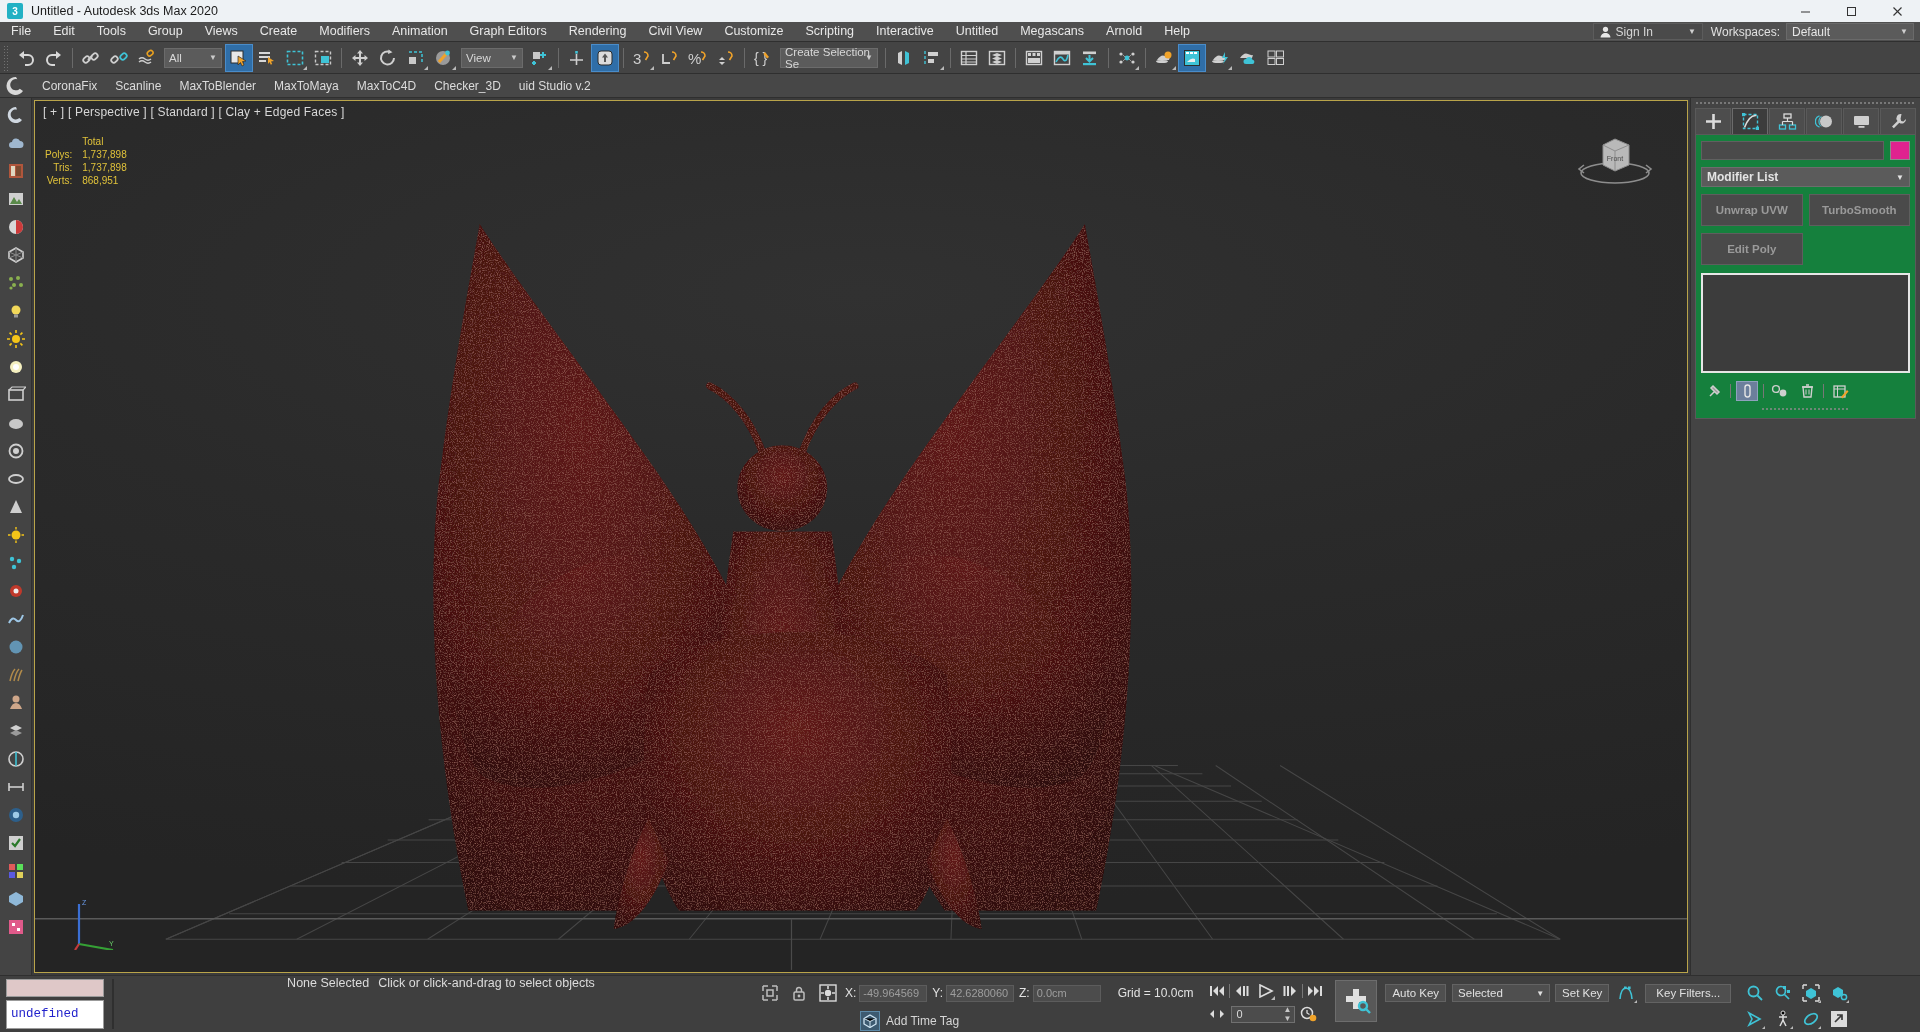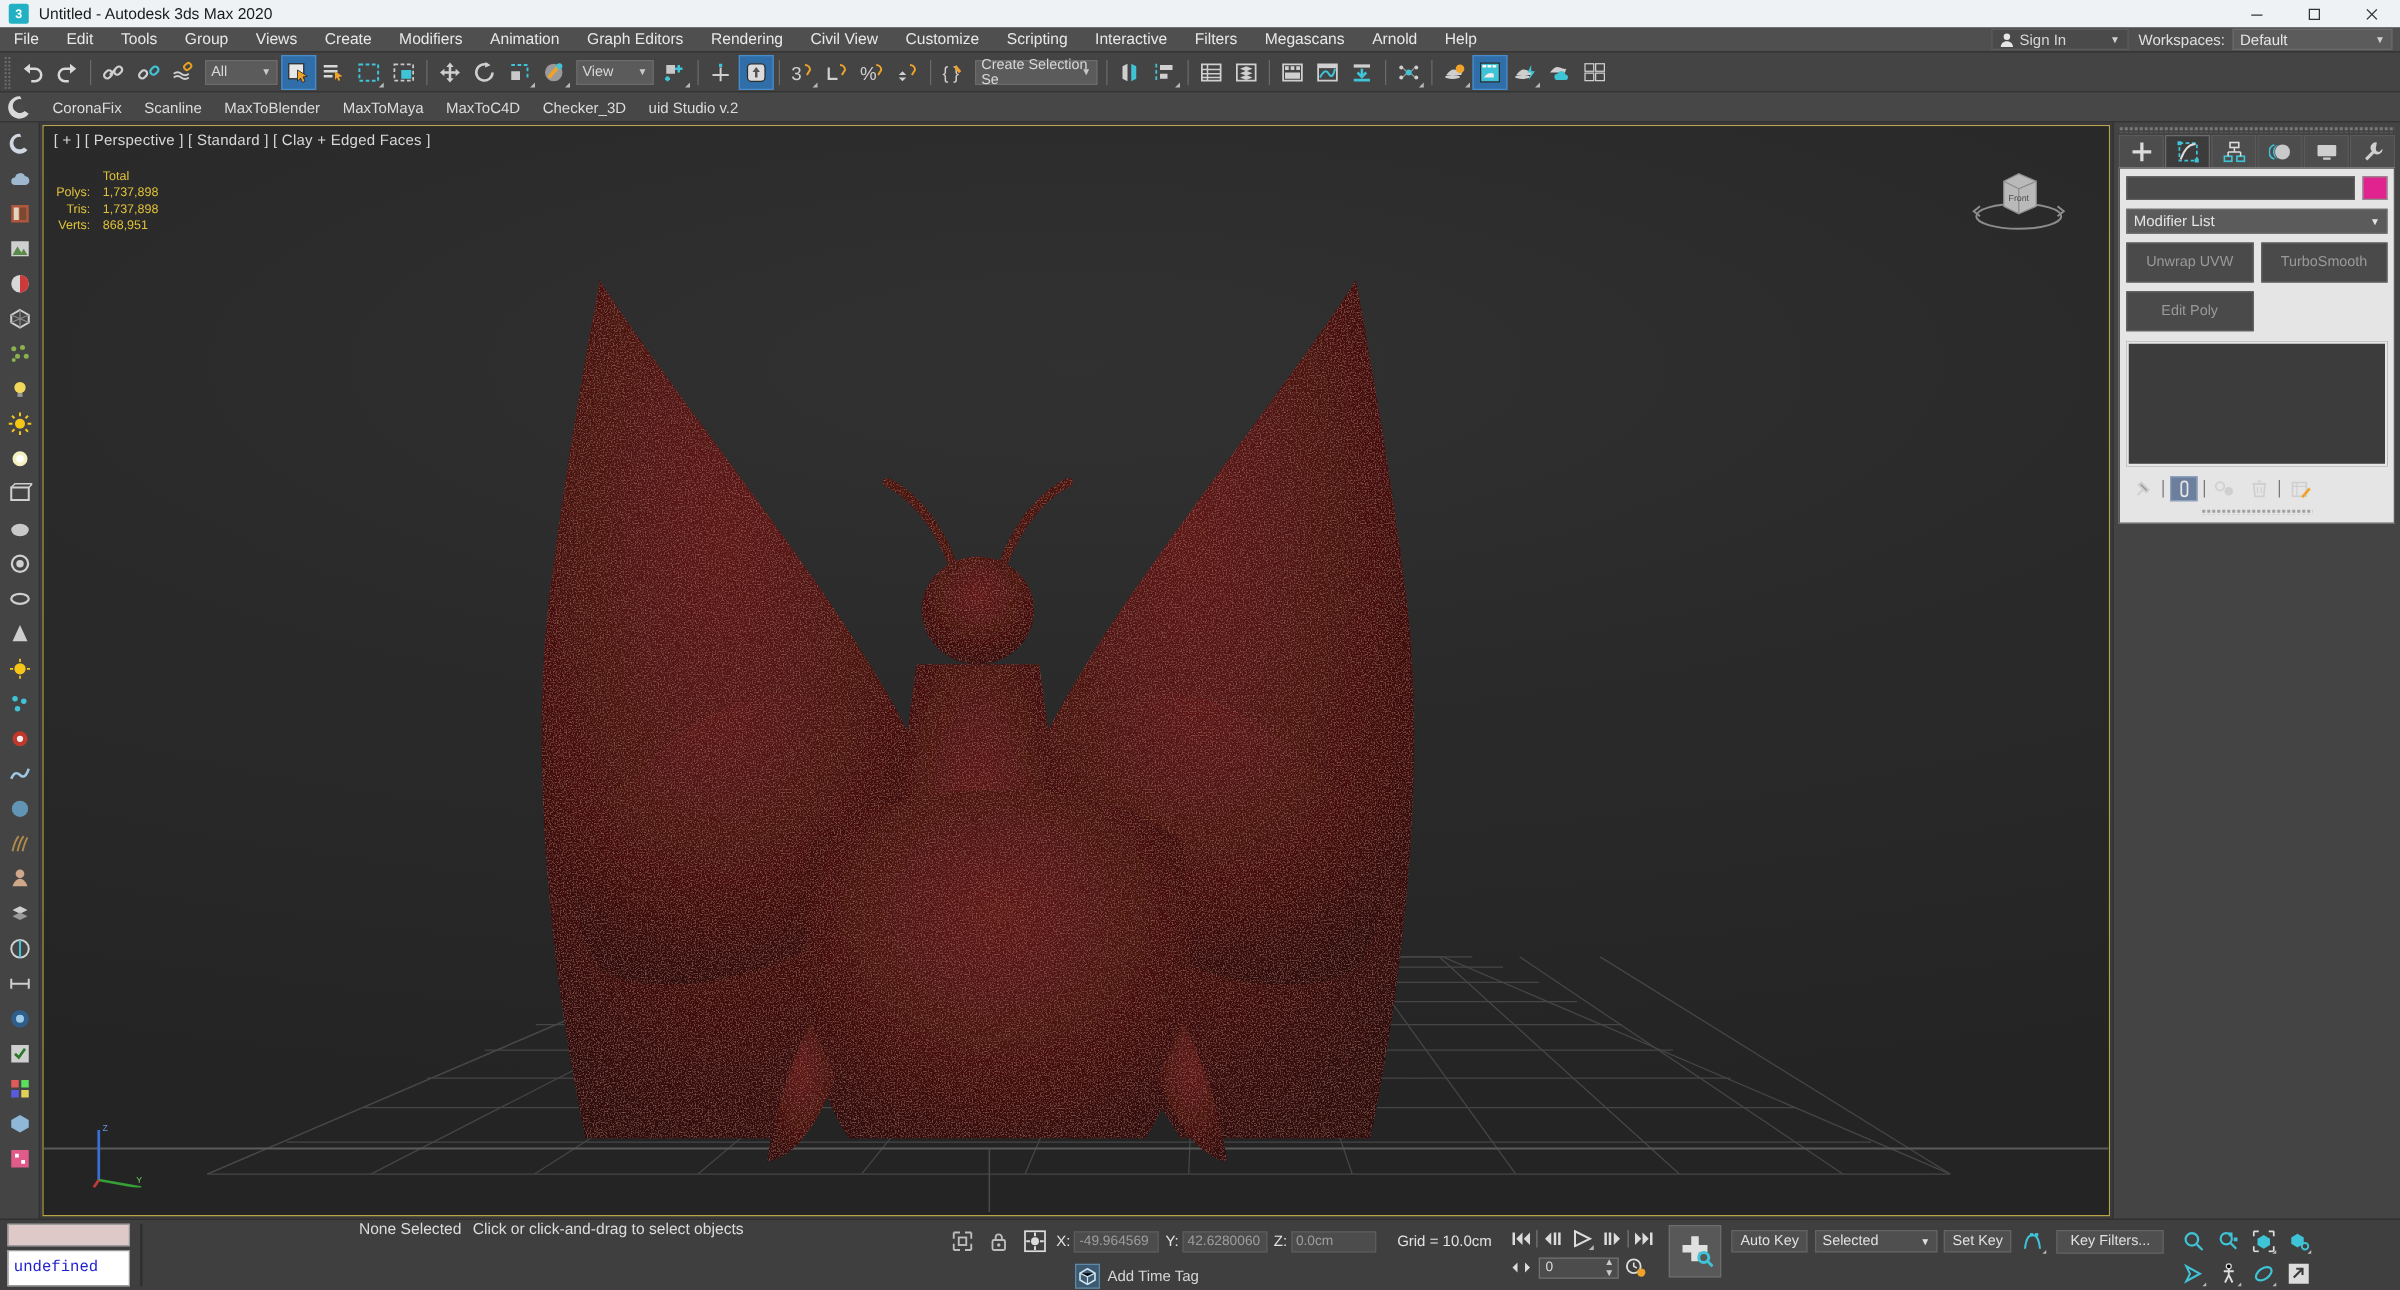--- a/index.html
+++ b/index.html
@@ -133,21 +133,21 @@
     display:flex; flex-direction:column; padding-top: 3px;
   }
   .cp-dots { height:5px; background-image: radial-gradient(#8a8a8a 40%, transparent 41%);
              background-size: 4px 4px; opacity:.75; margin: 0 4px 2px; }
   .cp-tabs { display:flex; padding: 0 4px; gap:1px; }
   .cp-tab {
     flex:1; height:26px; background:#4d4d4d; border:1px solid #5a5a5a; border-bottom:none;
     display:flex; align-items:center; justify-content:center;
   }
   .cp-tab.sel { background:#3c3c3c; border-color:#6b6b6b; }
-  .cp-body { margin: 0 4px; background:#e5e5e5; border:1px solid #5a5a5a; padding: 6px 5px; }
+  .cp-body { margin: 0 4px; background:#15803d; border:1px solid #5a5a5a; padding: 6px 5px; font-weight: bold; }
   .cp-namerow { display:flex; gap:6px; align-items:center; }
   .cp-name { flex:1; height:19px; background:#4a4a4a; border:1px solid #606060; }
   .cp-color { width:20px; height:19px; background:#e0238f; border:1px solid #8c8c8c; }
   .cp-modlist {
     margin-top:7px; height:20px; background:#5b5b5b; border:1px solid #6d6d6d;
     display:flex; align-items:center; padding: 0 5px; font-size:12px; color:#e4e4e4;
     position:relative;
   }
   .cp-modlist .caret { position:absolute; right:5px; font-size:8px; }
   .cp-btnrow { display:flex; gap:6px; margin-top:7px; }
@@ -251,21 +251,21 @@
     <div class="menu-item">Views</div>
     <div class="menu-item">Create</div>
     <div class="menu-item">Modifiers</div>
     <div class="menu-item">Animation</div>
     <div class="menu-item">Graph Editors</div>
     <div class="menu-item">Rendering</div>
     <div class="menu-item">Civil View</div>
     <div class="menu-item">Customize</div>
     <div class="menu-item">Scripting</div>
     <div class="menu-item">Interactive</div>
-    <div class="menu-item">Filters</div>
+    <div class="menu-item">Untitled</div>
     <div class="menu-item">Megascans</div>
     <div class="menu-item">Arnold</div>
     <div class="menu-item">Help</div>
 
     <div class="menu-right">
       <div class="signin">
         <span>
           <svg width="11" height="12" viewBox="0 0 11 12">
               <circle cx="5.5" cy="3.3" r="2.6" fill="#e6e6e6"></circle>
               <path d="M0.6 11.5c0-2.8 2.2-4.6 4.9-4.6s4.9 1.8 4.9 4.6z" fill="#e6e6e6"></path>

